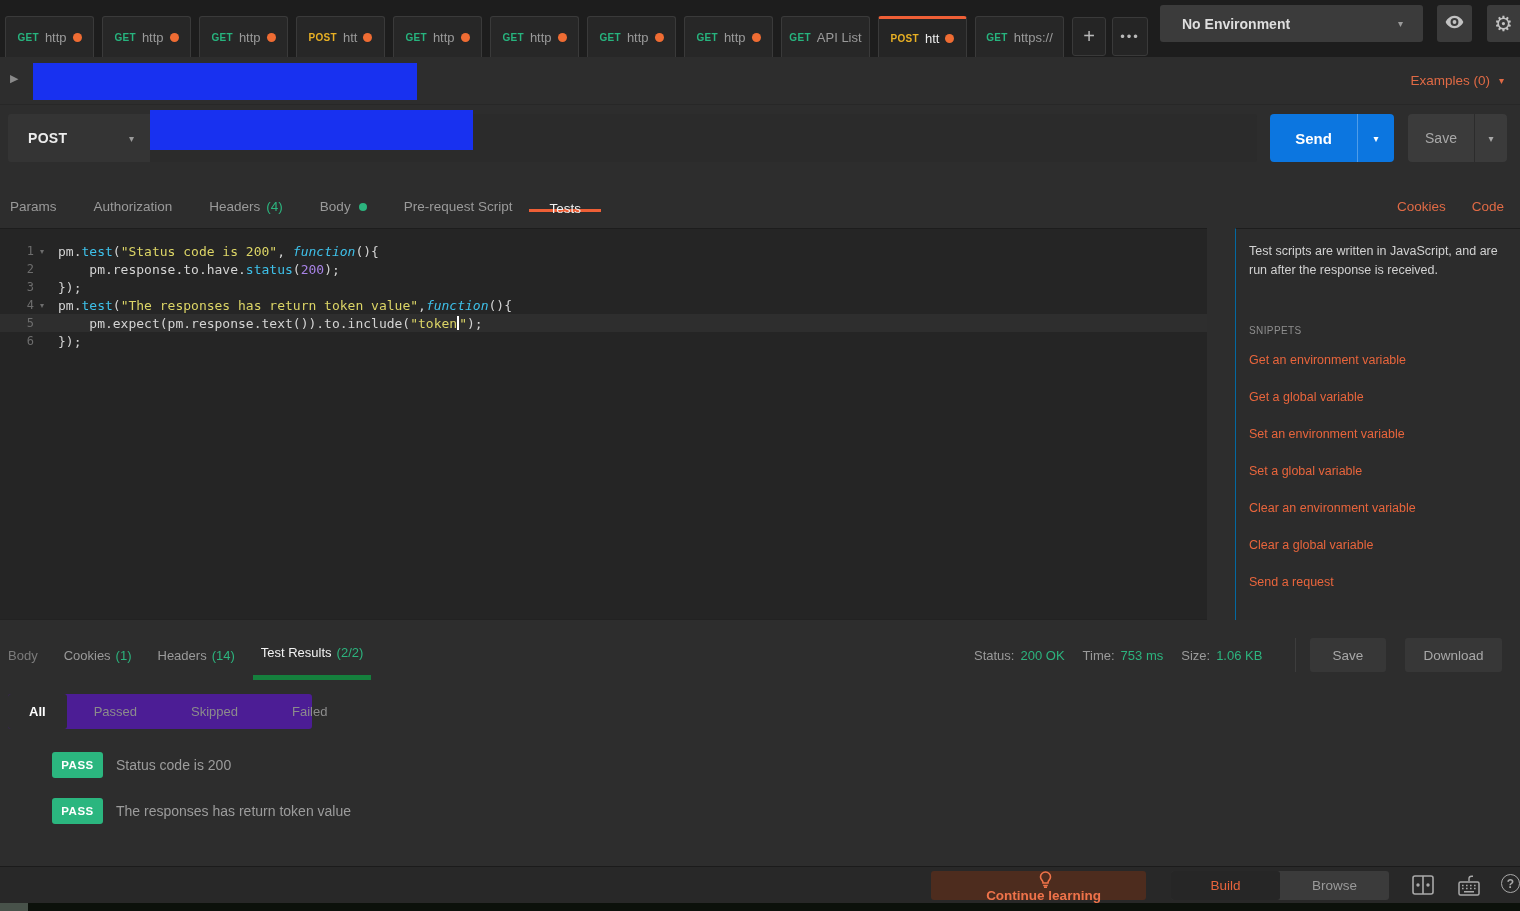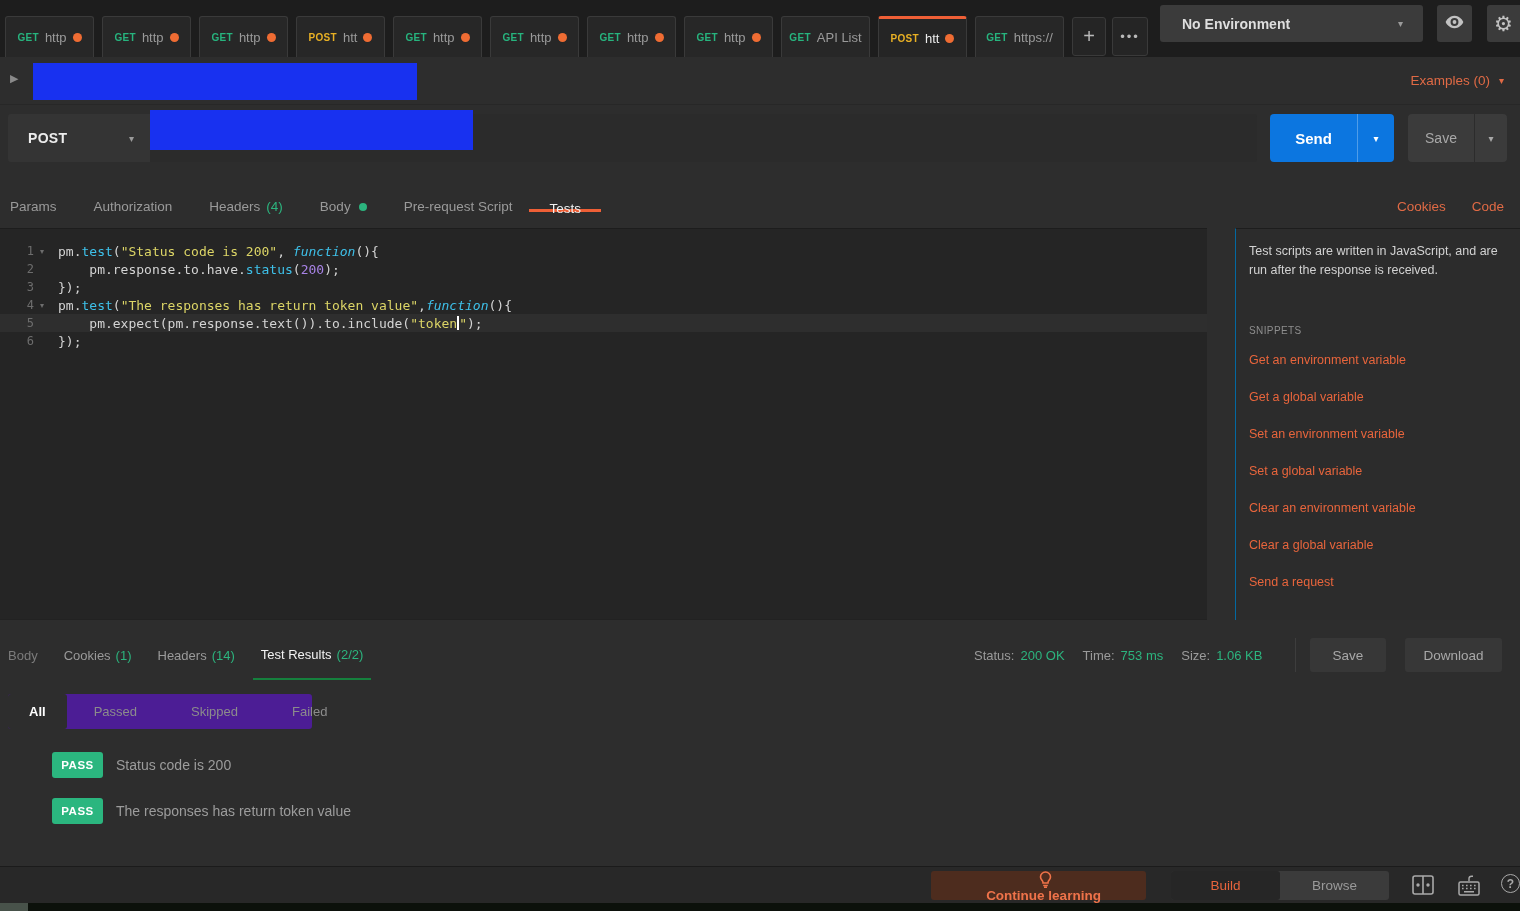--- a/index.html
+++ b/index.html
@@ -101,21 +101,21 @@
   .snip { height:37px; font-size:12.5px; color:#e8653c; cursor:pointer; }
   #snip-scroll { position:absolute; right:4px; top:117px; width:8px; height:272px; background:#3d3d3d; border-radius:4px; }
   #snip-thumb { position:absolute; left:0; top:0; width:8px; height:103px; background:#707070; border-radius:4px; }
 
   
   #resp-row { position:absolute; left:0; top:630px; width:1520px; height:50px; background:#2d2d2d; }
   #resp-tabs { position:absolute; left:8px; top:0; height:50px; display:flex; gap:26px; align-items:stretch; }
   .ptab { display:flex; align-items:center; font-size:13px; color:#9a9a9a; cursor:pointer; }
   .ptab:first-child { color:#7c7c7c; }
   .ptab .cnt { color:#2cb47e; margin-left:5px; }
-  .ptab.active { color:#f2f2f2; padding:0 8px; margin:0 -8px; border-bottom:2px solid #15803d; }
+  .ptab.active { color:#f2f2f2; padding:0 8px; margin:0 -8px; border-bottom:5px solid #15803d; }
   #resp-meta { position:absolute; left:974px; top:0; height:50px; display:flex; align-items:center; font-size:13px; }
   #resp-meta .lab { color:#9a9a9a; }
   #resp-meta .val { color:#2cb47e; margin-left:6px; }
   #resp-meta .gap { width:18px; }
   #resp-divider { position:absolute; left:1295px; top:8px; width:1px; height:34px; background:#3d3d3d; }
   .resp-btn { position:absolute; top:8px; height:34px; background:#373737; border-radius:3px; color:#a8a8a8;
               font-size:13.5px; display:flex; align-items:center; justify-content:center; cursor:pointer; }
   #resp-save { left:1310px; width:76px; }
   #resp-download { left:1405px; width:97px; }
 

